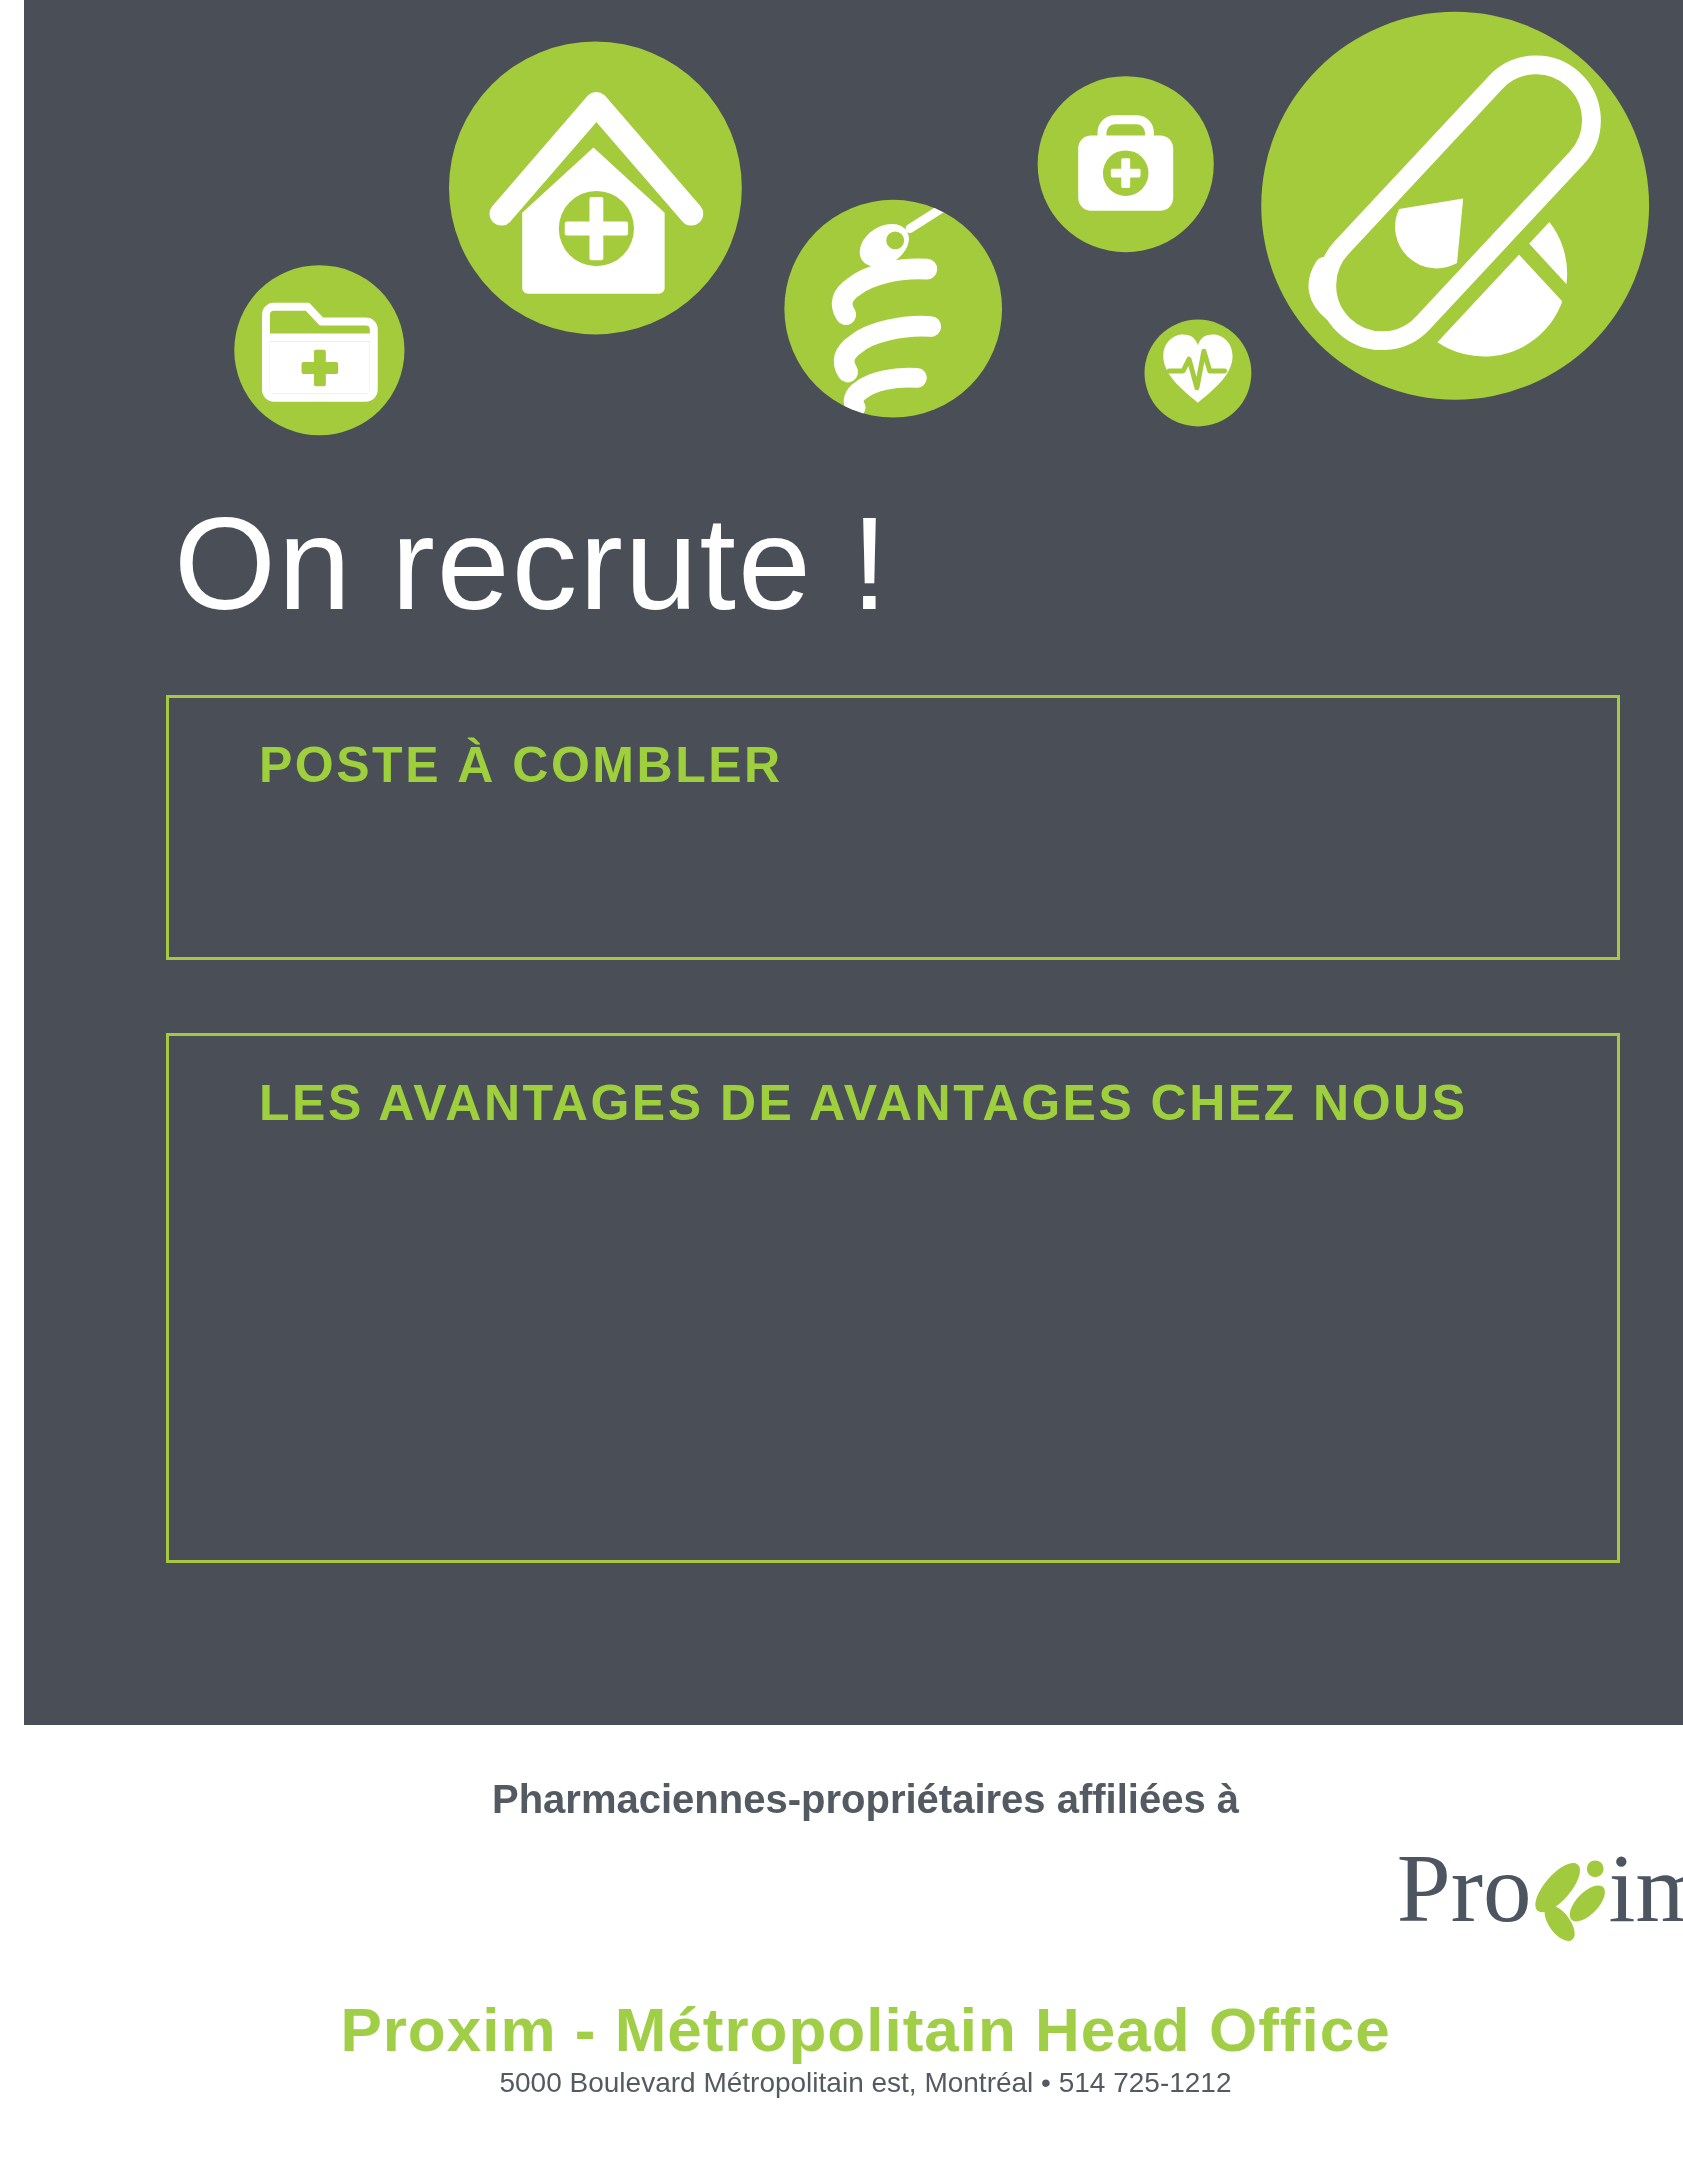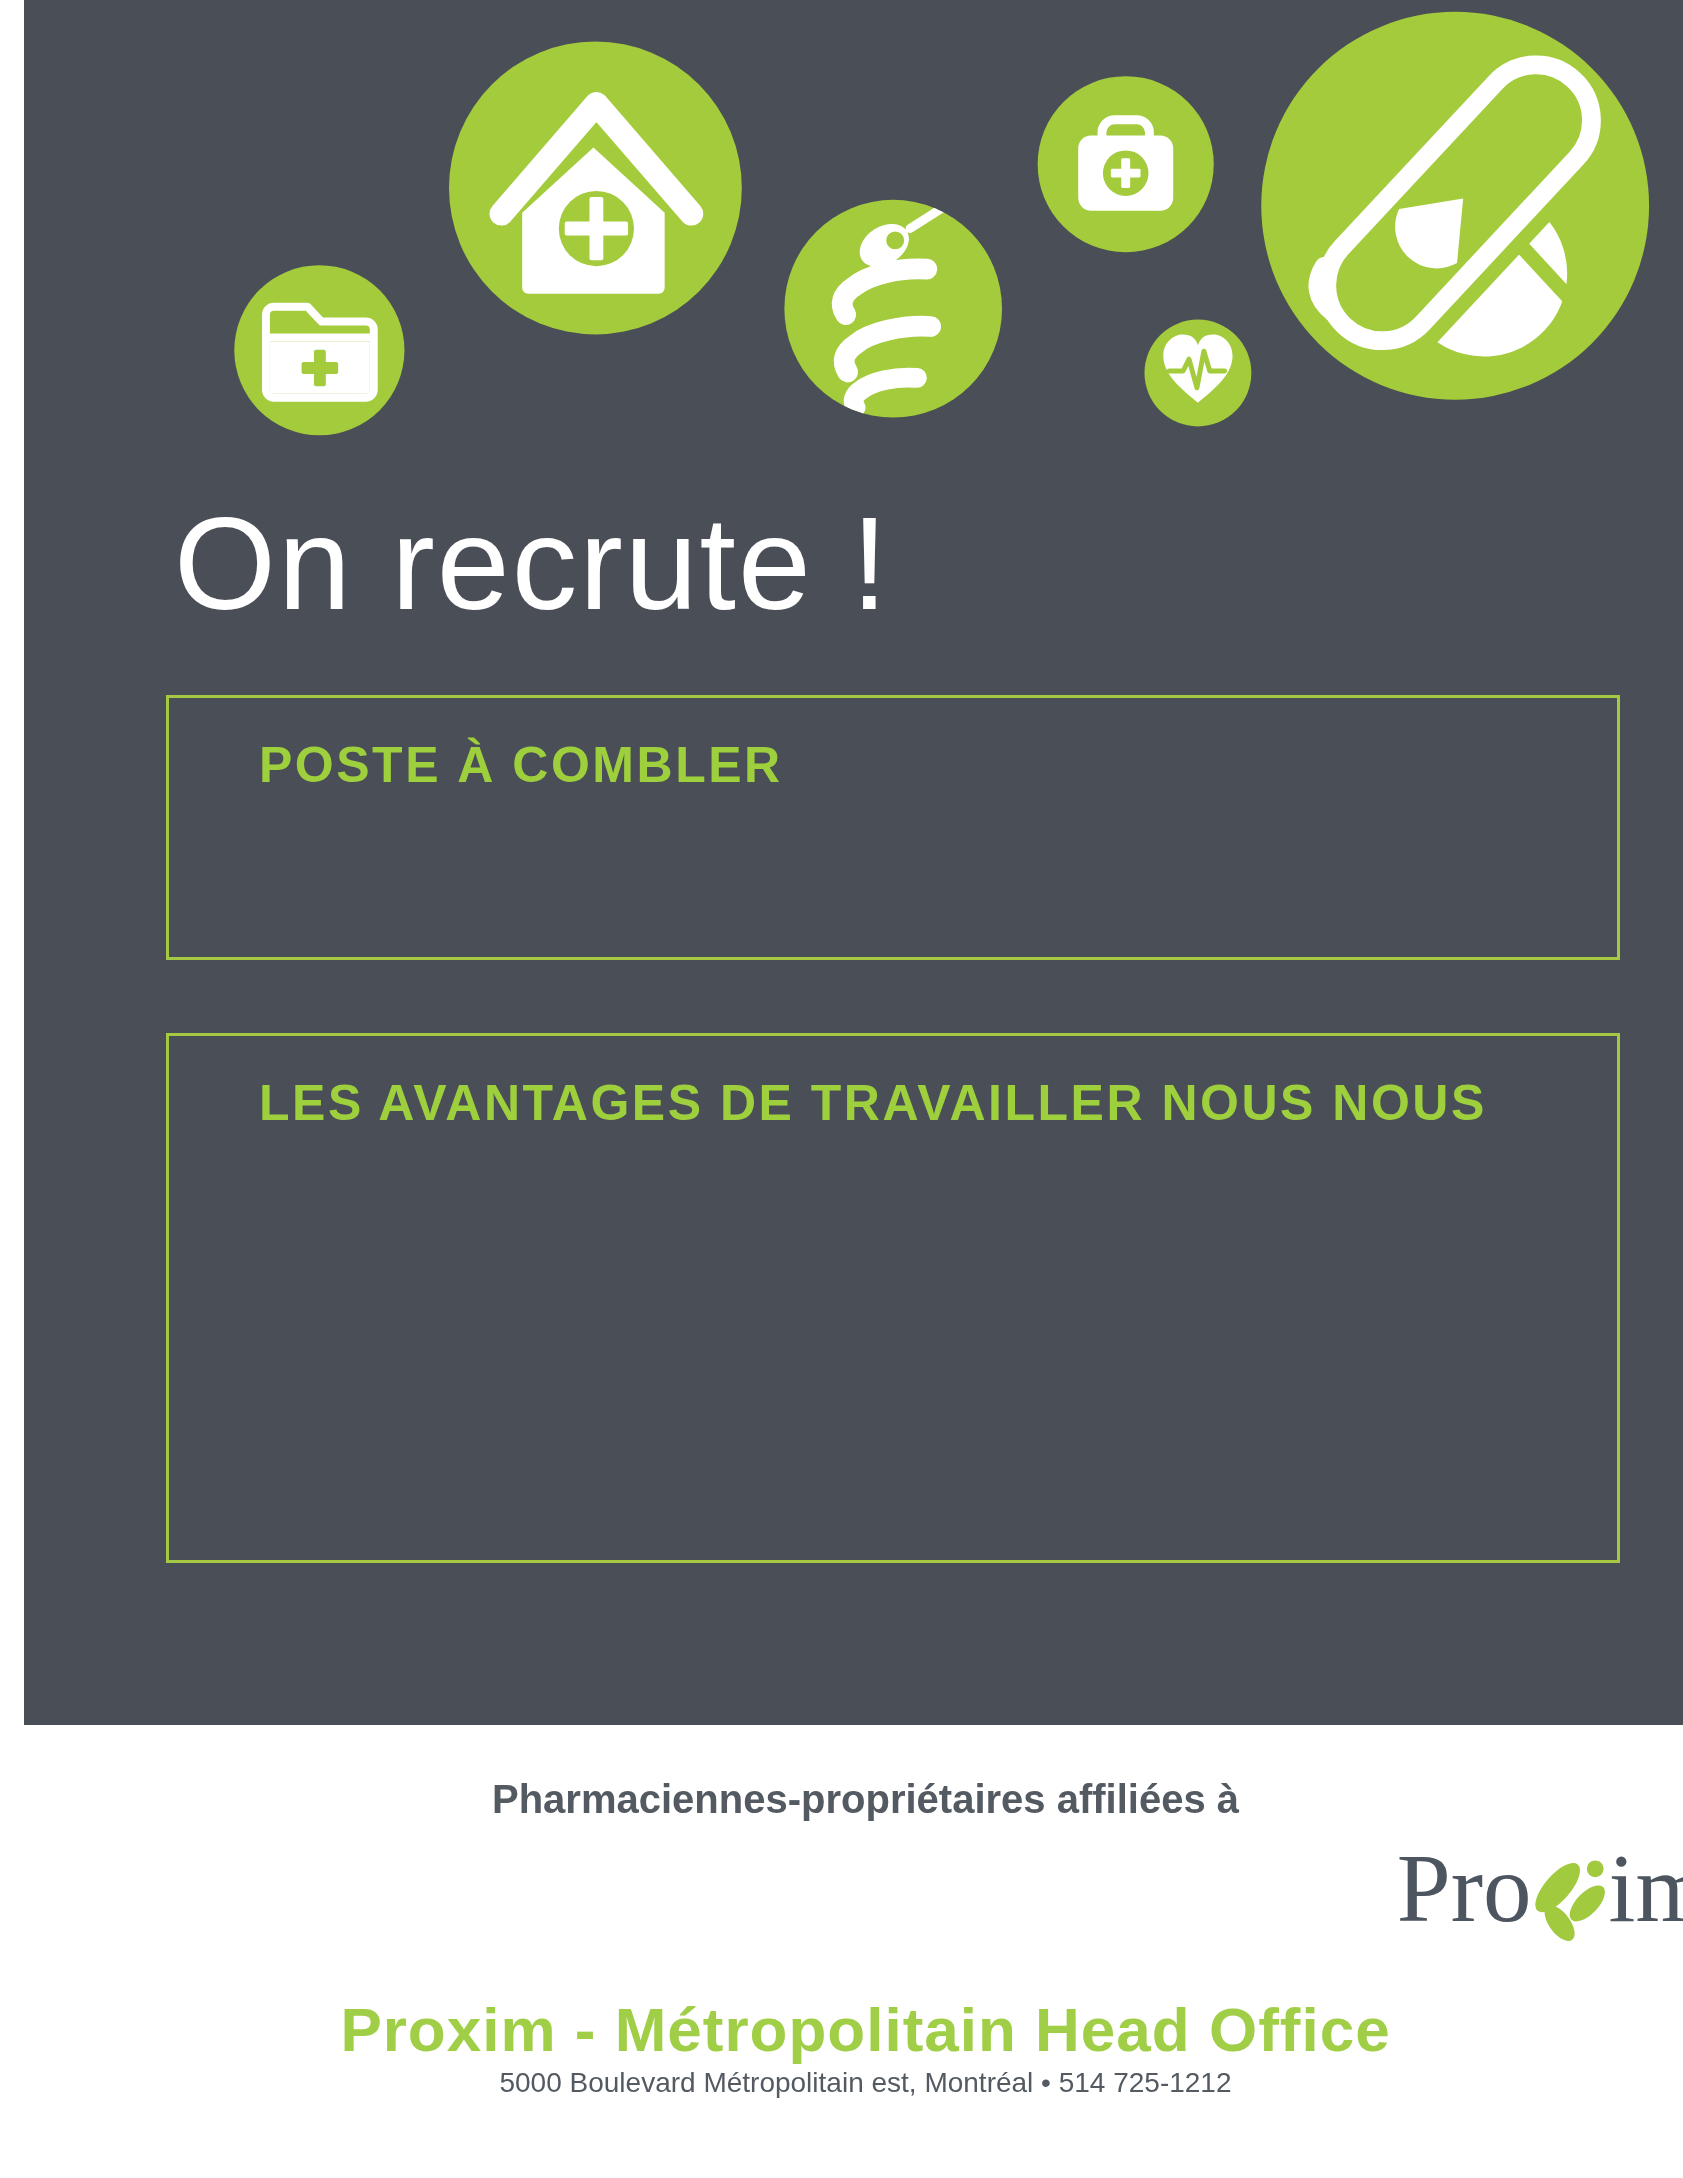--- a/index.html
+++ b/index.html
@@ -138,21 +138,21 @@
     </g>
   </svg>
 
   <div class="main-title">On recrute !</div>
 
   <div class="outline-box box-position">
     <div class="box-label">POSTE À COMBLER</div>
   </div>
 
   <div class="outline-box box-benefits">
-    <div class="box-label">LES AVANTAGES DE TRAVAILLER NOUS NOUS</div>
+    <div class="box-label">LES AVANTAGES DE AVANTAGES CHEZ NOUS</div>
   </div>
 
 
   <div class="footer"></div>
 
   <div class="affiliation">Pharmaciennes-propriétaires affiliées à</div>
 
   <div class="logo-row">
     <span class="logo-text">Pro</span><svg class="logo-x" width="85" height="107" viewBox="-43 -60 86 108">
       <ellipse cx="-13" cy="-14" rx="31" ry="13" transform="rotate(-49 -13 -14)" fill="#a1ca3e"></ellipse>

